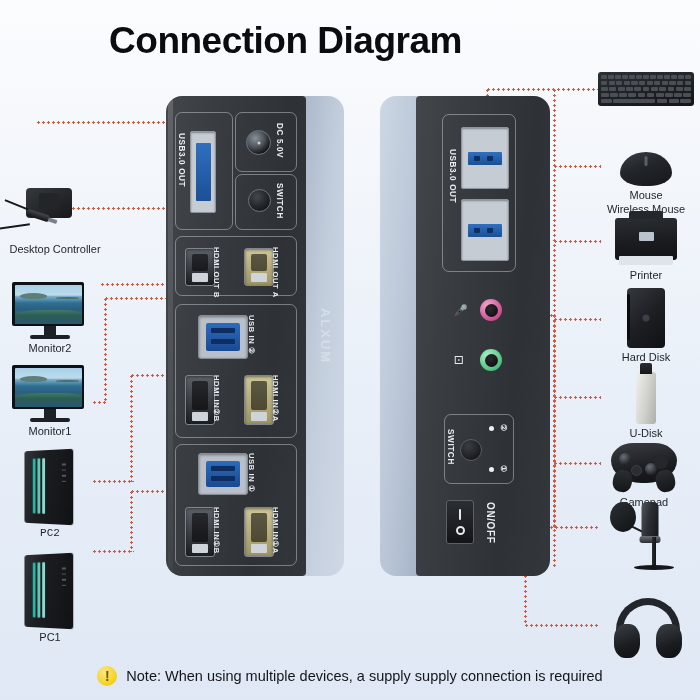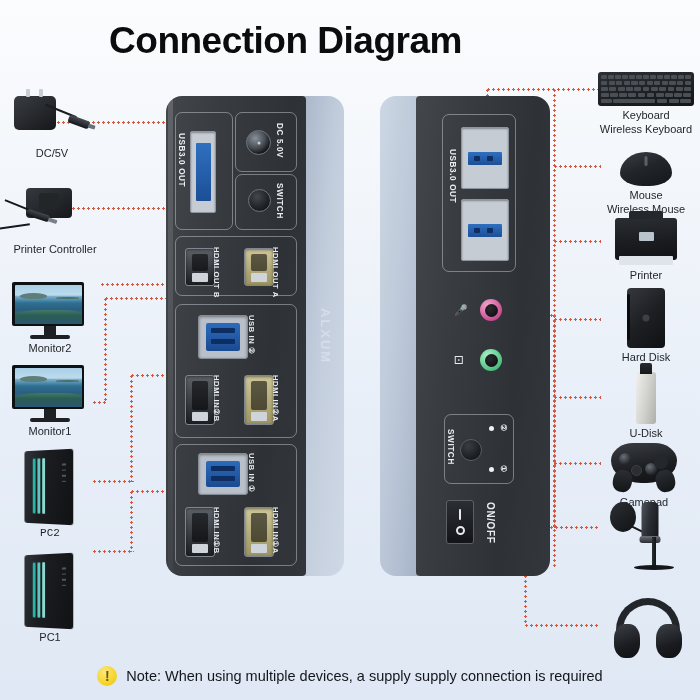--- a/index.html
+++ b/index.html
@@ -582,38 +582,30 @@
 
       <div class="rocker" style="left:30px; top:404px;">
         <div class="bar"></div>
         <div class="circ"></div>
       </div>
       <div class="vlabel" style="left:80px; top:406px; font-size:10px;">ON/OFF</div>
     </div>
     <div class="brand" style="left:100px;"></div>
   </div>
 
-  <div class="periph" style="left:6px; top:88px; width:92px;">
-    <div class="art" style="width:92px; height:56px;">
-      <div class="adapter-body" style="position:absolute; left:8px; top:8px;"></div>
-      <div class="adapter-cord"></div>
-      <div class="barrel-plug"></div>
-    </div>
-    <div class="cap">DC/5V</div>
-  </div>
 
   <div class="periph" style="left:0px; top:182px; width:110px;">
     <div class="art" style="width:110px; height:58px;">
       <div class="ctrl-body" style="position:absolute; left:26px; top:6px;">
         <div class="ctrl-wire1"></div>
       </div>
       <div class="ctrl-plug"></div>
       <div class="ctrl-wire2"></div>
     </div>
-    <div class="cap">Printer Controller</div>
+    <div class="cap">Desktop Controller</div>
   </div>
 
   <div class="periph" style="left:6px; top:282px; width:88px;">
     <div class="art" style="width:76px;">
       <div class="mon-screen">
           <div class="mon-pic"></div>
         </div>
       <div class="mon-neck"></div>
         <div class="mon-base"></div>
     </div>
@@ -724,22 +716,20 @@
           </div>
         <div class="kb-row">
             <span></span>
             <span style="flex:4"></span>
             <span></span>
             <span></span>
             <span></span>
           </div>
       </div>
     </div>
-    <div class="cap">Keyboard
-Wireless Keyboard</div>
   </div>
 
   <div class="periph" style="left:600px; top:152px; width:92px;">
     <div class="art" style="width:52px;">
       <div class="mouse-body"></div>
     </div>
     <div class="cap">Mouse
 Wireless Mouse</div>
   </div>
 

